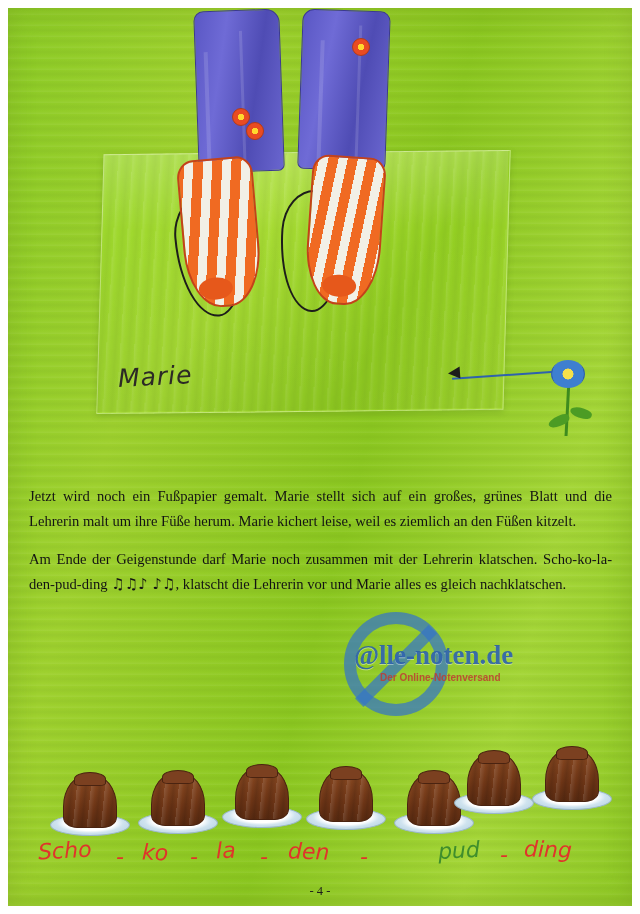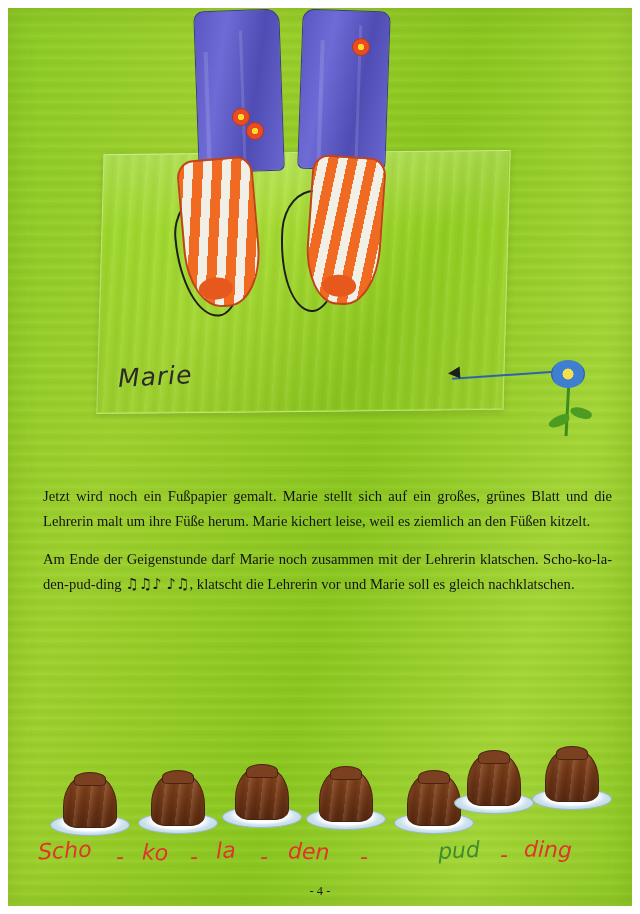--- a/index.html
+++ b/index.html
@@ -163,21 +163,21 @@
   .text-block {
     position: absolute;
     left: 28px;
     top: 484px;
     width: 584px;
     color: #131313;
     font-size: 14.6px;
     line-height: 25px;
     text-align: justify;
   }
-  .text-block p { margin: 0 0 13px 15px; }
+  .text-block p { margin: 0 0 13px 1px; }
   .notes-inline {
     font-family: "DejaVu Sans", sans-serif;
     font-size: 15px;
     letter-spacing: 0px;
     color: #131313;
   }
 
   
   .pudding-row {
     position: absolute;
@@ -338,21 +338,21 @@
 
   <div class="arrow-line"></div>
   <div class="arrow-head"></div>
   <div class="flower-stem"></div>
   <div class="flower-leaf" style="left:570px; top:408px; transform:rotate(18deg);"></div>
   <div class="flower-leaf" style="left:548px; top:416px; transform:rotate(-22deg);"></div>
   <div class="flower-head"></div>
 
   <div class="text-block">
     <p>Jetzt wird noch ein Fußpapier gemalt. Marie stellt sich auf ein großes, grünes Blatt und die Lehrerin malt um ihre Füße herum. Marie kichert leise, weil es ziemlich an den Füßen kitzelt.</p>
-    <p><span>Am Ende der Geigenstunde darf Marie noch zusammen mit der Lehrerin klatschen. Scho-ko-la-den-pud-ding </span><span class="notes-inline">♫♫♪ ♪♫</span><span>, klatscht die Lehrerin vor und Marie soll es gleich nachklatschen.</span></p>
+    <p><span>Am Ende der Geigenstunde darf Marie noch zusammen mit der Lehrerin klatschen. Scho-ko-la-den-pud-ding </span><span class="notes-inline">♫♫♪ ♪♫</span><span>, klatscht die Lehrerin vor und Marie alles es gleich nachklatschen.</span></p>
   </div>
 
   <div class="pudding-row">
     <div class="pudding" style="left:16px; top:18px;">
       <div class="plate"></div>
       <div class="cake"></div>
       <div class="cake-top"></div>
     </div>
     <div class="pudding" style="left:104px; top:16px;">
       <div class="plate"></div>
@@ -395,14 +395,20 @@
     <span class="syl pink" style="left:222px; top:8px;">-</span>
     <span class="syl pink" style="left:250px; top:3px; transform:rotate(2deg);">den</span>
     <span class="syl pink" style="left:322px; top:8px;">-</span>
     <span class="syl green" style="left:400px; top:2px; transform:rotate(-3deg);">pud</span>
     <span class="syl pink" style="left:462px; top:6px;">-</span>
     <span class="syl pink" style="left:486px; top:1px; transform:rotate(2deg);">ding</span>
   </div>
 
   <div class="page-number">- 4 -</div>
 
+  <div class="watermark">
+    <div class="wm-circle"></div>
+    <div class="wm-slash"></div>
+    <div class="wm-text">@lle-noten.de</div>
+    <div class="wm-sub">Der Online-Notenversand</div>
+  </div>
 
 </div>
 
 </body></html>

